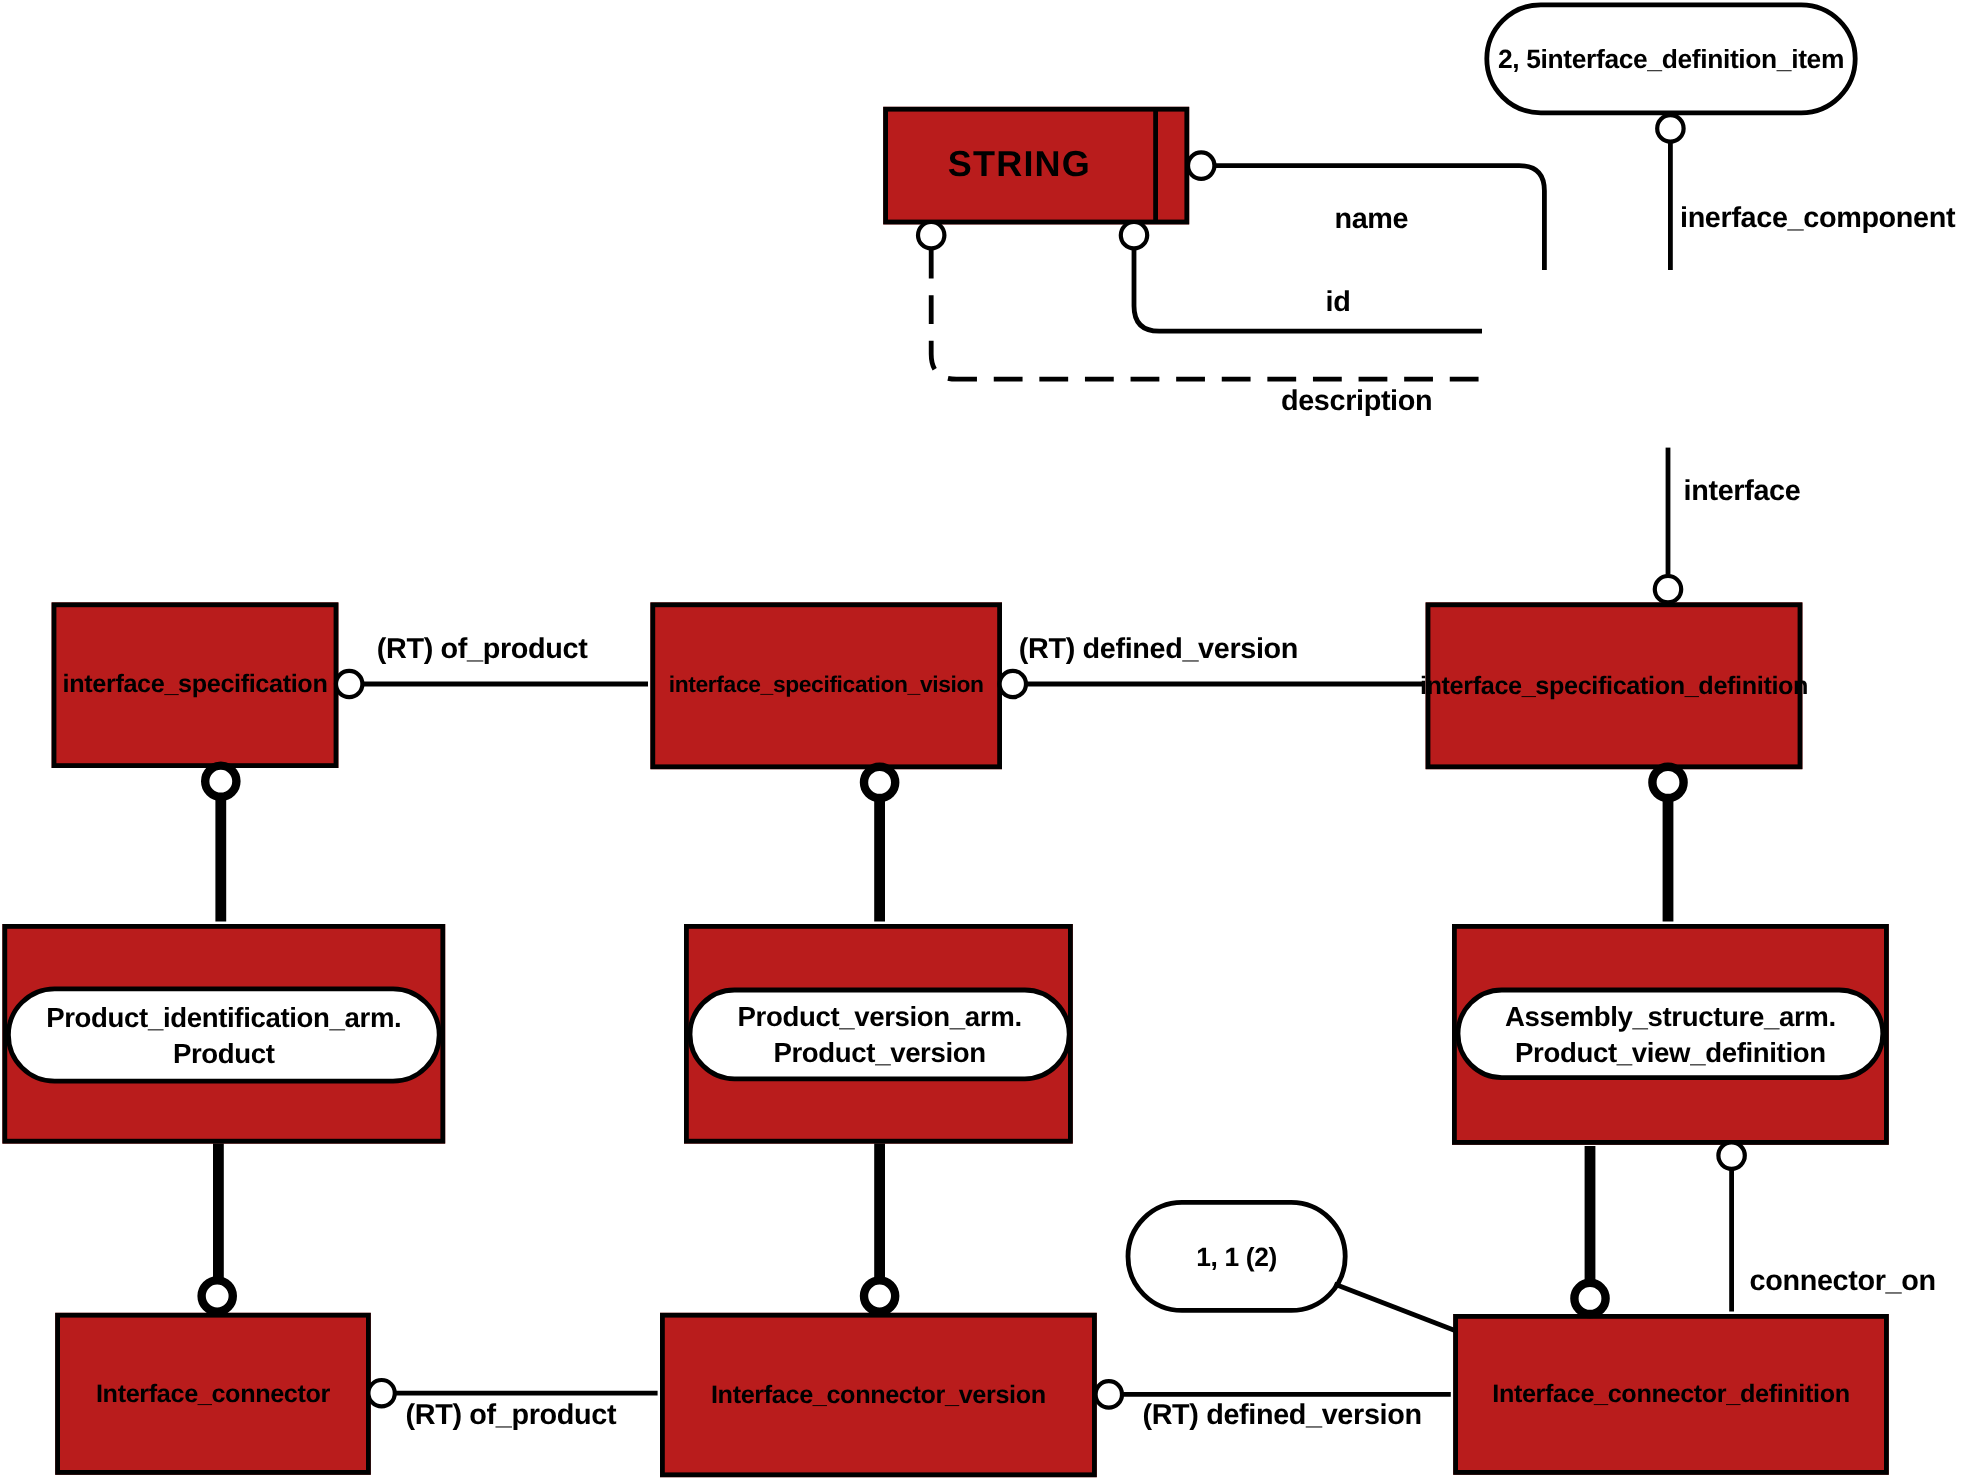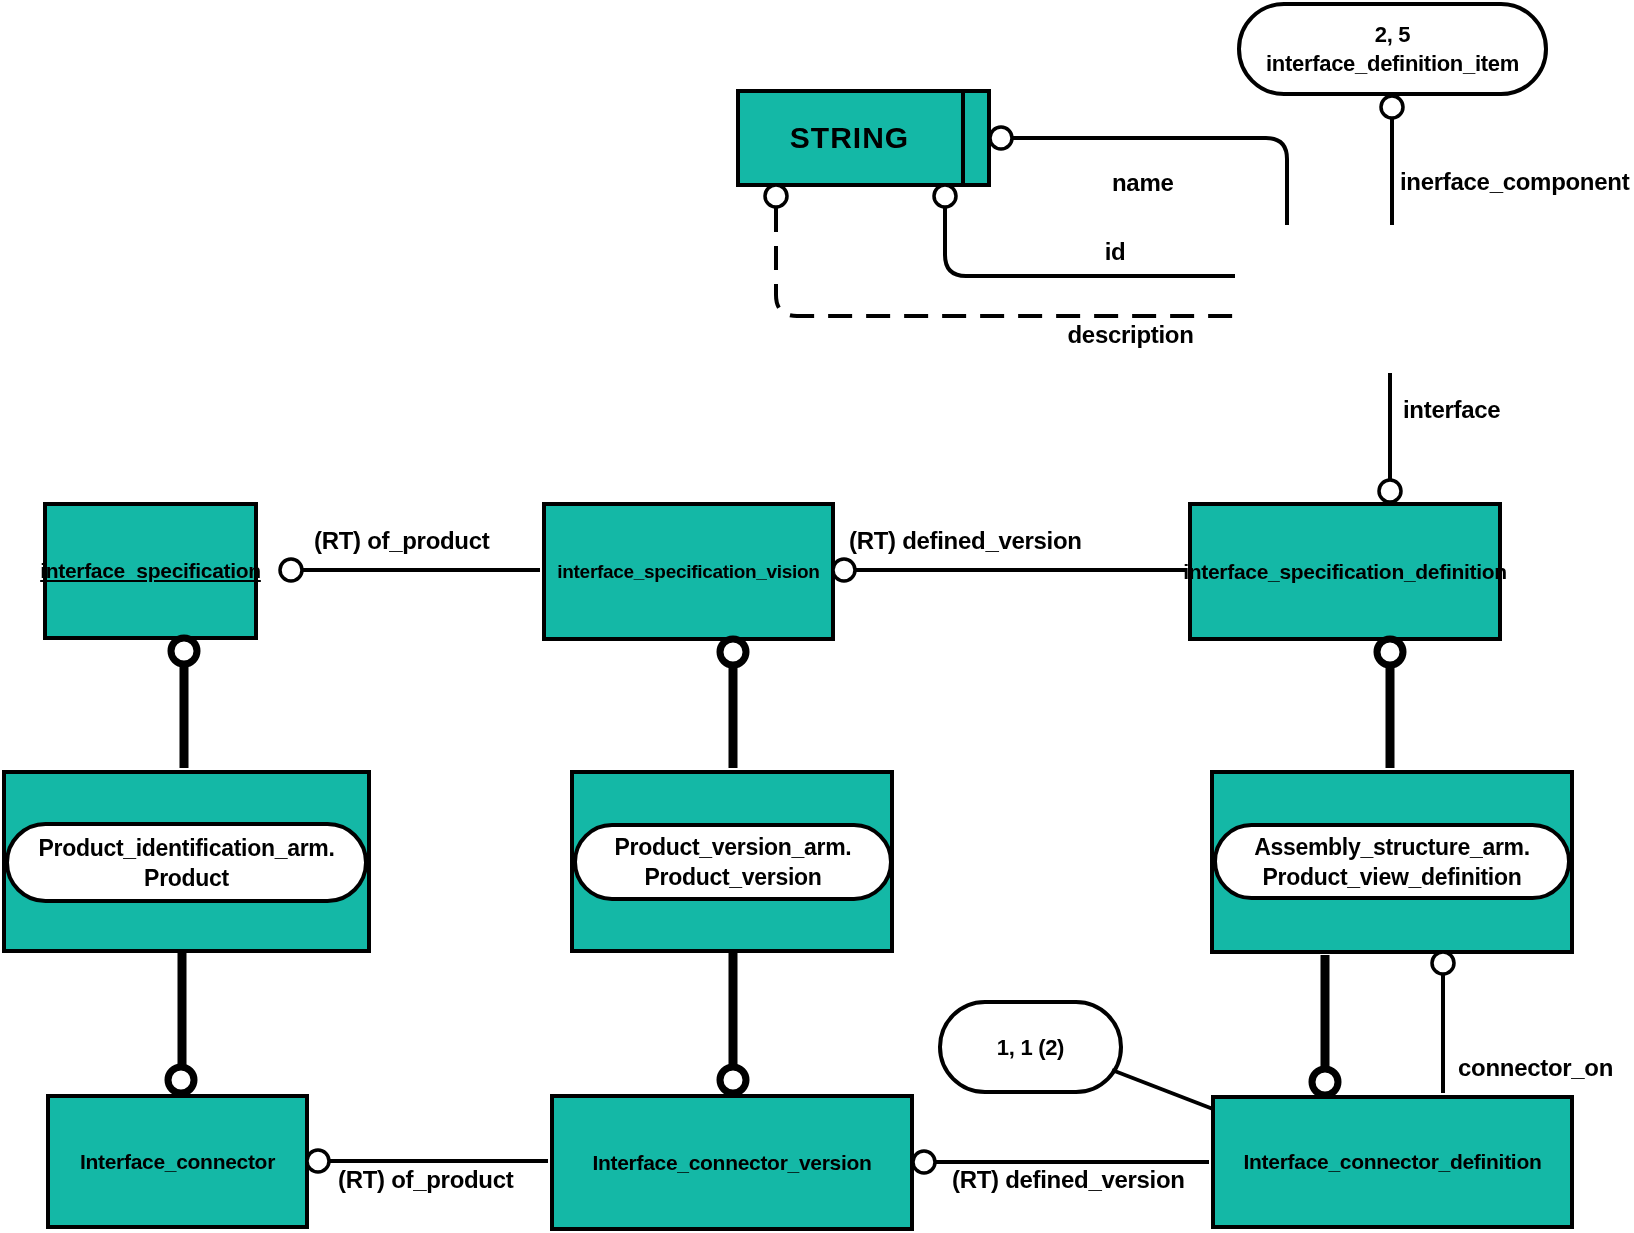--- a/index.html
+++ b/index.html
@@ -2,38 +2,38 @@
 <html><head>
 <meta charset="utf-8">
 <style>
   html,body{margin:0;padding:0;background:#ffffff;}
   #canvas{
     position:relative;width:1634px;height:1233px;background:#ffffff;
     font-family:"Liberation Sans","DejaVu Sans",sans-serif;color:#000;
     overflow:hidden;
   }
   .box{
-    position:absolute;border:4px solid #000;background:#14b8a6;
+    position:absolute;border:4px solid #000;background:#b91c1c;
     display:flex;align-items:center;justify-content:center;
     box-sizing:border-box;z-index:1;
   }
   .box .lbl{
     font-size:21px;font-weight:bold;white-space:nowrap;letter-spacing:-0.3px;
     text-align:center;
   }
   .stadium{
     position:absolute;border:4px solid #000;background:#fff;
     display:flex;flex-direction:column;align-items:center;justify-content:center;
     box-sizing:border-box;z-index:2;line-height:30px;
     font-size:23px;font-weight:bold;white-space:nowrap;letter-spacing:-0.3px;
     text-align:right;
   }
   .oval{
     position:absolute;border:4px solid #000;background:#fff;border-radius:47px;
-    display:flex;flex-direction:column;align-items:center;justify-content:center;
+    display:flex;flex-direction:row;align-items:center;justify-content:center;
     box-sizing:border-box;z-index:2;line-height:29px;
     font-size:22px;font-weight:bold;white-space:nowrap;letter-spacing:-0.3px;
     text-align:center;
   }
   .edge-label{
     position:absolute;font-size:24px;font-weight:bold;white-space:nowrap;
     z-index:3;letter-spacing:-0.3px;
   }
   #string-box .lbl{font-size:30px;letter-spacing:1px;}
   #string-box{padding-right:28px;}
@@ -47,21 +47,21 @@
   <div class="oval" id="top-oval" style="left:1237px;top:2px;width:311px;height:94px;">
     <div>2, 5</div>
     <div>interface_definition_item</div>
   </div>
 
   <div class="box" id="string-box" style="left:736px;top:89px;width:255px;height:98px;">
     <span class="lbl">STRING</span>
   </div>
 
 
-  <div class="box" style="left:43px;top:502px;width:215px;height:138px;text-decoration:underline;">
+  <div class="box" style="left:43px;top:502px;width:239px;height:138px;">
     <span class="lbl">interface_specification</span>
   </div>
 
   <div class="box" style="left:542px;top:502px;width:293px;height:139px;">
     <span class="lbl" style="font-size:19px;">interface_specification_vision</span>
   </div>
 
   <div class="box" style="left:1188px;top:502px;width:314px;height:139px;">
     <span class="lbl">interface_specification_definition</span>
   </div>

